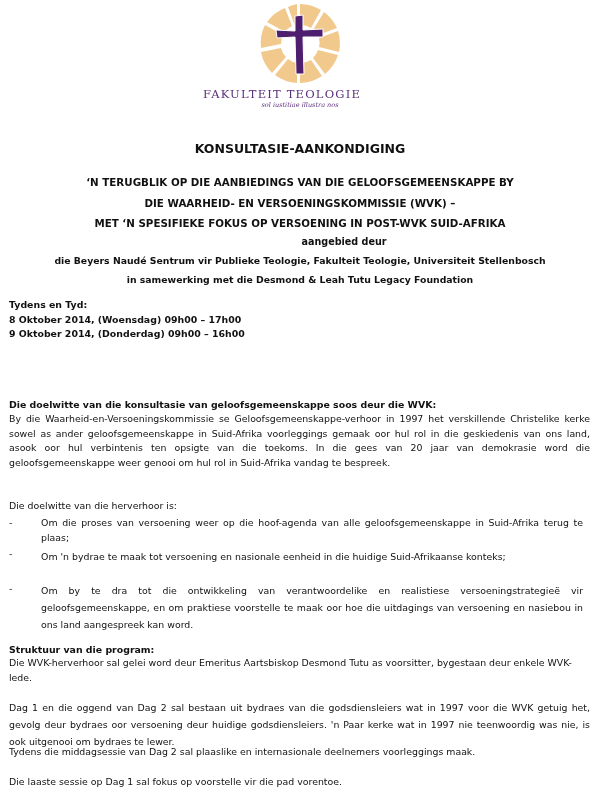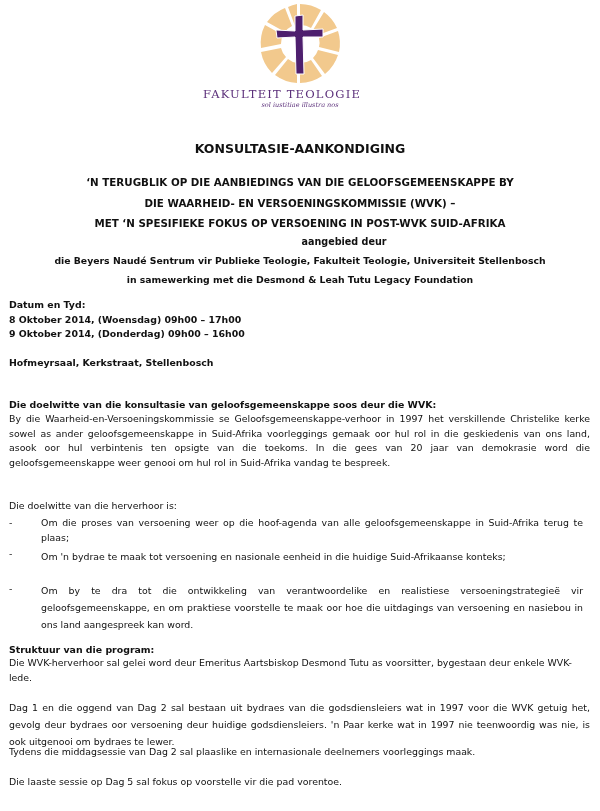--- a/index.html
+++ b/index.html
@@ -77,27 +77,26 @@
 
 <div class="center t-main">KONSULTASIE-AANKONDIGING</div>
 <div class="center h1">‘N TERUGBLIK OP DIE AANBIEDINGS VAN DIE GELOOFSGEMEENSKAPPE BY</div>
 <div class="center h2">DIE WAARHEID- EN VERSOENINGSKOMMISSIE (WVK) –</div>
 <div class="center h3">MET ‘N SPESIFIEKE FOKUS OP VERSOENING IN POST-WVK SUID-AFRIKA</div>
 <div class="center h4">aangebied deur</div>
 <div class="center h5">die Beyers Naudé Sentrum vir Publieke Teologie, Fakulteit Teologie, Universiteit Stellenbosch</div>
 <div class="center h6">in samewerking met die Desmond &amp; Leah Tutu Legacy Foundation</div>
 
 <div class="block b date">
-  <div>Datum en Tyd:</div>
+  <div>Tydens en Tyd:</div>
   <div>8 Oktober 2014, (Woensdag) 09h00 – 17h00</div>
   <div>9 Oktober 2014, (Donderdag) 09h00 – 16h00</div>
 </div>
 
 <div class="block b lokaal">
-  <div>Hofmeyrsaal, Kerkstraat, Stellenbosch</div>
 </div>
 
 <div class="block goals-head">Die doelwitte van die konsultasie van geloofsgemeenskappe soos deur die WVK:</div>
 <div class="block just goals-body">By die Waarheid-en-Versoeningskommissie se Geloofsgemeenskappe-verhoor in 1997 het verskillende Christelike kerke sowel as ander geloofsgemeenskappe in Suid-Afrika voorleggings gemaak oor hul rol in die geskiedenis van ons land, asook oor hul verbintenis ten opsigte van  die toekoms. In die gees van 20 jaar van demokrasie word die geloofsgemeenskappe weer genooi om hul rol in Suid-Afrika vandag te bespreek.</div>
 <div class="block herver">Die doelwitte van die herverhoor is:</div>
 
 <div class="bullet bl1">
   <span class="dash">-</span>
   <span class="txt">Om die proses van versoening weer op die hoof-agenda van alle geloofsgemeenskappe in Suid-Afrika terug te plaas;</span>
 </div>
@@ -107,13 +106,13 @@
 </div>
 <div class="bullet bl3">
   <span class="dash">-</span>
   <span class="txt">Om by te dra tot die ontwikkeling van verantwoordelike en realistiese versoeningstrategieë vir geloofsgemeenskappe, en om praktiese voorstelle te maak oor hoe die uitdagings van versoening en nasiebou in ons land aangespreek kan word.</span>
 </div>
 
 <div class="block struk-head">Struktuur van die program:</div>
 <div class="block struk-body">Die WVK-herverhoor sal gelei word deur Emeritus Aartsbiskop Desmond Tutu as voorsitter, bygestaan deur enkele WVK-lede.</div>
 <div class="block just dag1">Dag 1 en die oggend van Dag 2 sal bestaan uit bydraes van die godsdiensleiers wat in 1997 voor die WVK getuig het, gevolg deur bydraes oor versoening deur huidige godsdiensleiers.  'n Paar kerke wat in 1997 nie teenwoordig was nie, is ook uitgenooi om bydraes te lewer.</div>
 <div class="block tydens">Tydens die middagsessie van Dag 2 sal plaaslike en internasionale deelnemers voorleggings maak.</div>
-<div class="block laaste">Die laaste sessie op Dag 5 sal fokus op voorstelle vir die pad vorentoe.</div>
+<div class="block laaste">Die laaste sessie op Dag 1 sal fokus op voorstelle vir die pad vorentoe.</div>
 
 </body></html>

